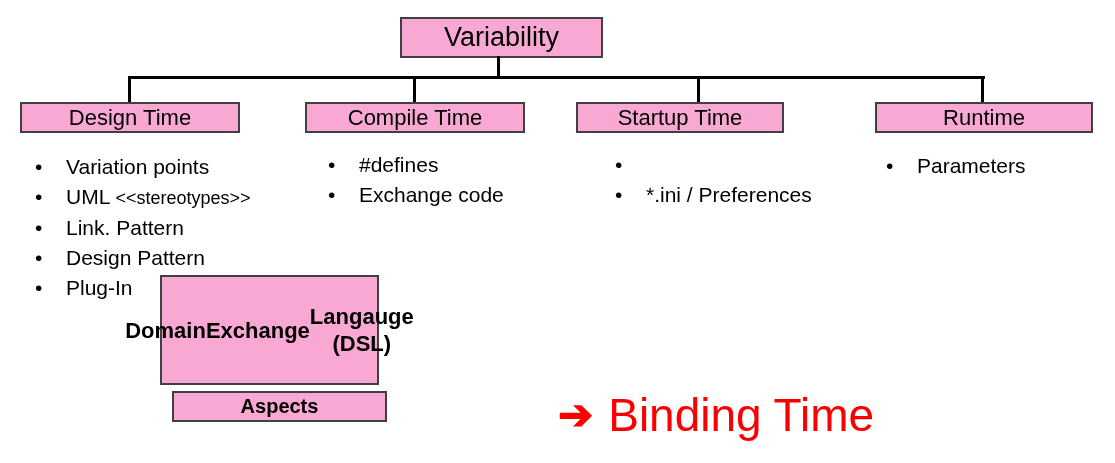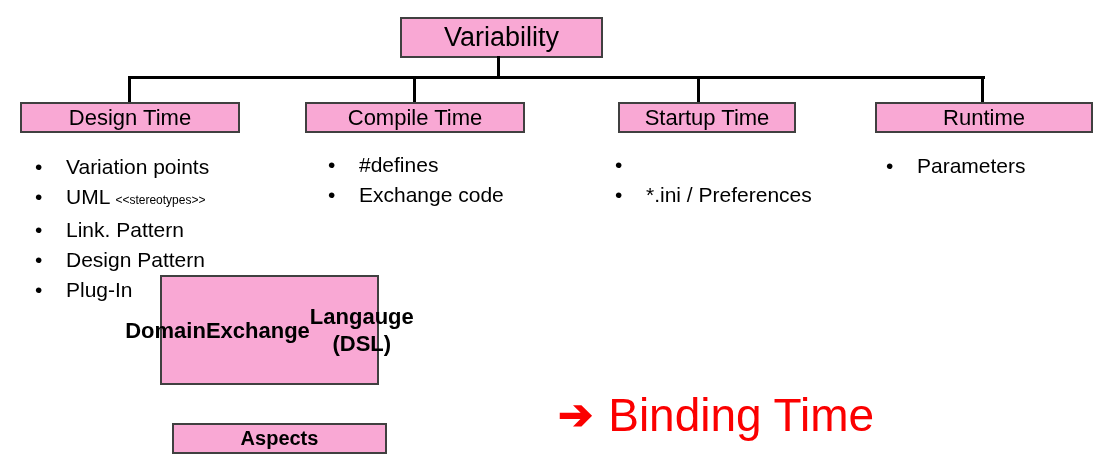--- a/index.html
+++ b/index.html
@@ -25,51 +25,51 @@
   .root-box {
     left: 400px; top: 17px; width: 203px; height: 41px;
     font-size: 27px; font-weight: 400;
   }
   .hdr {
     top: 102px; height: 31px; width: 220px;
     font-weight: normal; font-size: 22px;
   }
   .hdr-design  { left: 20px;  }
   .hdr-compile { left: 305px; }
-  .hdr-startup { left: 618px; width: 178px; }
+  .hdr-startup { left: 576px; width: 208px; }
   .hdr-runtime { left: 875px; width: 218px; }
 
   .line { position: absolute; background: #000000; }
   .v-root       { left: 497px; top: 56px; width: 3px; height: 22px; }
   .h-main       { left: 128px; top: 76px; width: 857px; height: 3px; }
   .stub         { top: 78px; width: 3px; height: 26px; }
   .stub-design  { left: 128px; }
   .stub-compile { left: 413px; }
   .stub-startup { left: 697px; }
   .stub-runtime { left: 981px; }
 
   .list { position: absolute; font-size: 21px; }
   .list-design  { left: 35px;  top: 152px; width: 245px; }
   .list-compile { left: 328px; top: 150px; width: 230px; }
   .list-startup { left: 615px; top: 150px; width: 200px; }
   .list-runtime { left: 886px; top: 151px; width: 215px; }
   .li { display: flex; line-height: 30px; }
   .bullet { flex: 0 0 31px; }
   .txt { flex: 1; }
-  .small { font-size: 12px; }
+  .small { font-size: 18px; }
 
   .dsl-box {
     left: 160px; top: 275px; width: 219px; height: 110px;
     flex-direction: row;
     font-weight: bold; font-size: 22px; line-height: 27px;
     text-align: center;
   }
   .aspects-box {
     left: 172px; top: 391px; width: 215px; height: 31px;
-    font-weight: bold; font-size: 20px; margin-top: 32px;
+    font-weight: bold; font-size: 20px;
   }
 
   .annotation {
     position: absolute;
     left: 558px; top: 386px;
     display: flex; align-items: center;
     color: #fb0000;
     font-size: 46px; line-height: 58px;
     white-space: nowrap;
   }

